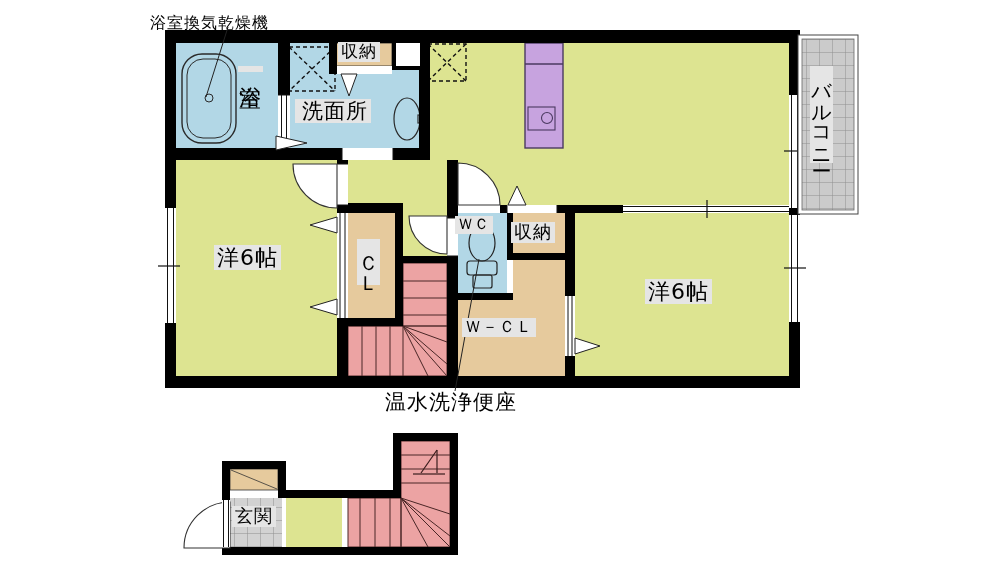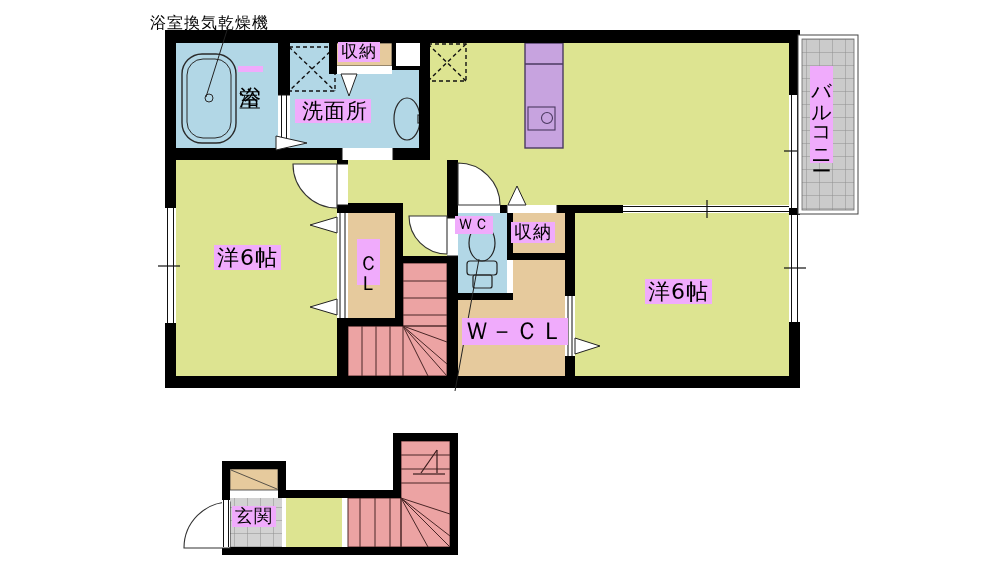--- a/index.html
+++ b/index.html
@@ -1,19 +1,19 @@
 <!DOCTYPE html>
 <html><head>
 <meta charset="utf-8">
 <style>
   html,body{margin:0;padding:0;background:#ffffff;}
   .stage{position:relative;width:1000px;height:562px;background:#ffffff;overflow:hidden;
          font-family:"DejaVu Sans",sans-serif;}
   .stage svg{position:absolute;left:0;top:0;}
-  .lbl{position:absolute;background:#f0abfc;color:#000;line-height:1.05;
+  .lbl{position:absolute;background:#e5e5e5;color:#000;line-height:1.05;
        padding:1px 3px;white-space:nowrap;letter-spacing:1px;}
   .lbl.vert{writing-mode:vertical-rl;text-orientation:upright;letter-spacing:0;
             padding:3px 1px;}
   .lbl.plain{background:transparent;}
 </style>
 </head>
 <body>
 
 <div class="stage">
 
@@ -258,16 +258,17 @@
 
 <div class="lbl plain" style="left:147px;top:14px;font-size:16px;">浴室換気乾燥機</div>
 <div class="lbl vert" style="left:238px;top:66px;font-size:22px;">浴室</div>
 <div class="lbl" style="left:295px;top:99px;font-size:21px;padding-left:7px;">洗面所</div>
 <div class="lbl" style="left:338px;top:42px;font-size:17px;">収納</div>
 <div class="lbl vert" style="left:810px;top:66px;font-size:20px;">バルコニー</div>
 <div class="lbl" style="left:214px;top:245px;font-size:22px;">洋6帖</div>
 <div class="lbl vert" style="left:357px;top:239px;font-size:20px;">ＣＬ</div>
 <div class="lbl" style="left:455px;top:216px;font-size:15px;">ＷＣ</div>
 <div class="lbl" style="left:511px;top:222px;font-size:18px;">収納</div>
-<div class="lbl" style="left:462px;top:318px;font-size:24px;">Ｗ－ＣＬ</div>
+<div class="lbl" style="left:462px;top:318px;font-size:16px;">Ｗ－ＣＬ</div>
 <div class="lbl" style="left:645px;top:279px;font-size:22px;">洋6帖</div>
+<div class="lbl plain" style="left:382px;top:390px;font-size:21px;">温水洗浄便座</div>
 <div class="lbl" style="left:232px;top:506px;font-size:18px;">玄関</div>
 
 </div>
 </body></html>

